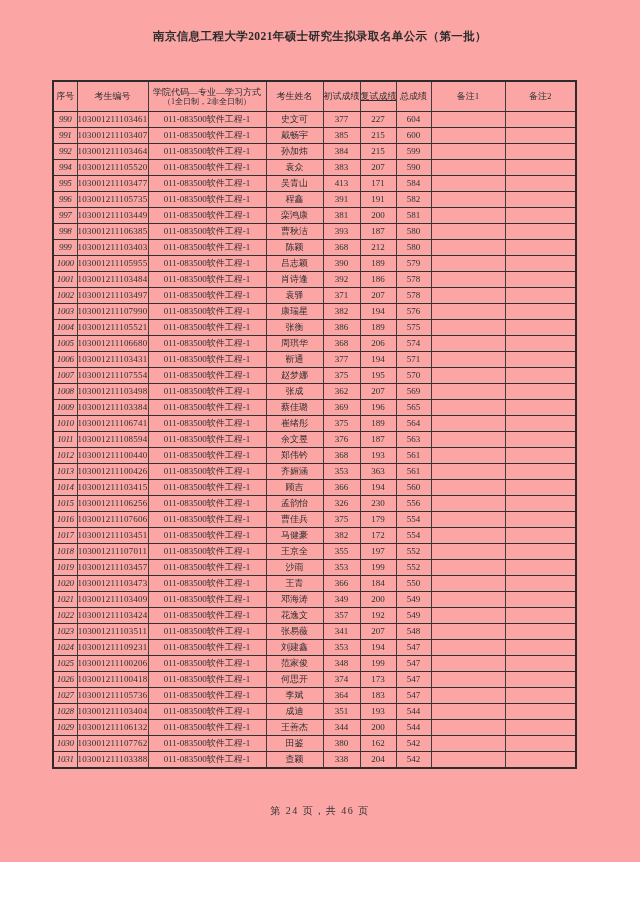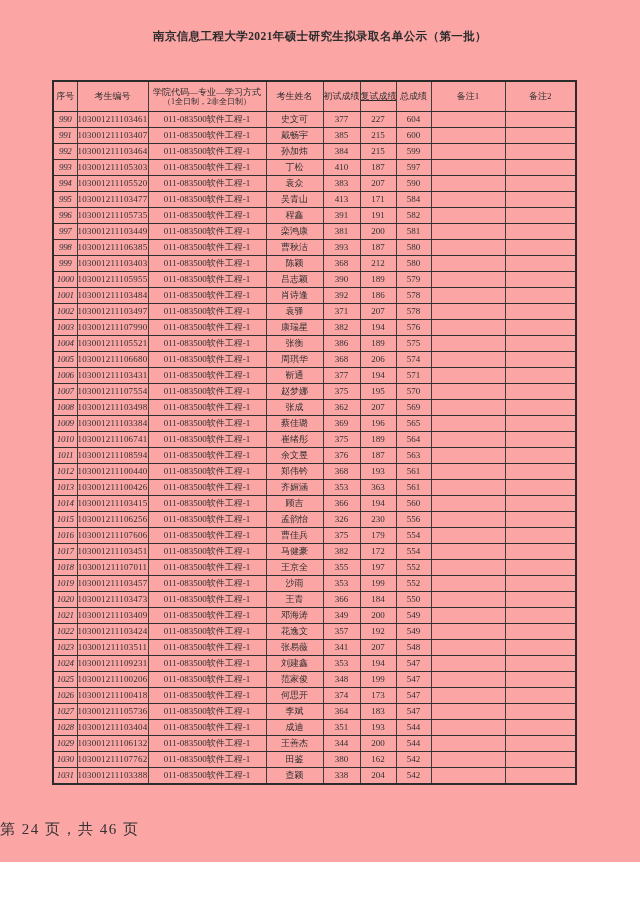--- a/index.html
+++ b/index.html
@@ -60,21 +60,22 @@
     line-height: 15px;
     color: #303030;
   }
   td.c-index { font-size: 8px; letter-spacing: -0.3px; font-style: italic; }
   td.c-candidate_id { font-size: 8.5px; letter-spacing: 0.2px; }
   td.c-program { font-size: 8.8px; }
   td.c-name { font-size: 9px; margin-left: 12px; }
   td.c-initial_score, td.c-retest_score, td.c-total_score { font-size: 9.3px; }
   .footer {
     margin-top: 35px;
-    font-size: 15px;
+    text-align: center;
+    font-size: 10px;
     letter-spacing: 1.5px;
     color: #333333;
   }
 </style>
 </head>
 <body>
 
 <div class="page">
 
   <div class="title">南京信息工程大学2021年硕士研究生拟录取名单公示（第一批）</div>
@@ -135,31 +136,20 @@
           <td class="c-candidate_id">103001211103464</td>
           <td class="c-program">011-083500软件工程-1</td>
           <td class="c-name">孙加炜</td>
           <td class="c-initial_score">384</td>
           <td class="c-retest_score">215</td>
           <td class="c-total_score">599</td>
           <td class="c-note1"></td>
           <td class="c-note2"></td>
         </tr>
         <tr>
-          <td class="c-index">993</td>
-          <td class="c-candidate_id">103001211105303</td>
-          <td class="c-program">011-083500软件工程-1</td>
-          <td class="c-name">丁松</td>
-          <td class="c-initial_score">410</td>
-          <td class="c-retest_score">187</td>
-          <td class="c-total_score">597</td>
-          <td class="c-note1"></td>
-          <td class="c-note2"></td>
-        </tr>
-        <tr>
           <td class="c-index">994</td>
           <td class="c-candidate_id">103001211105520</td>
           <td class="c-program">011-083500软件工程-1</td>
           <td class="c-name">袁众</td>
           <td class="c-initial_score">383</td>
           <td class="c-retest_score">207</td>
           <td class="c-total_score">590</td>
           <td class="c-note1"></td>
           <td class="c-note2"></td>
         </tr>

